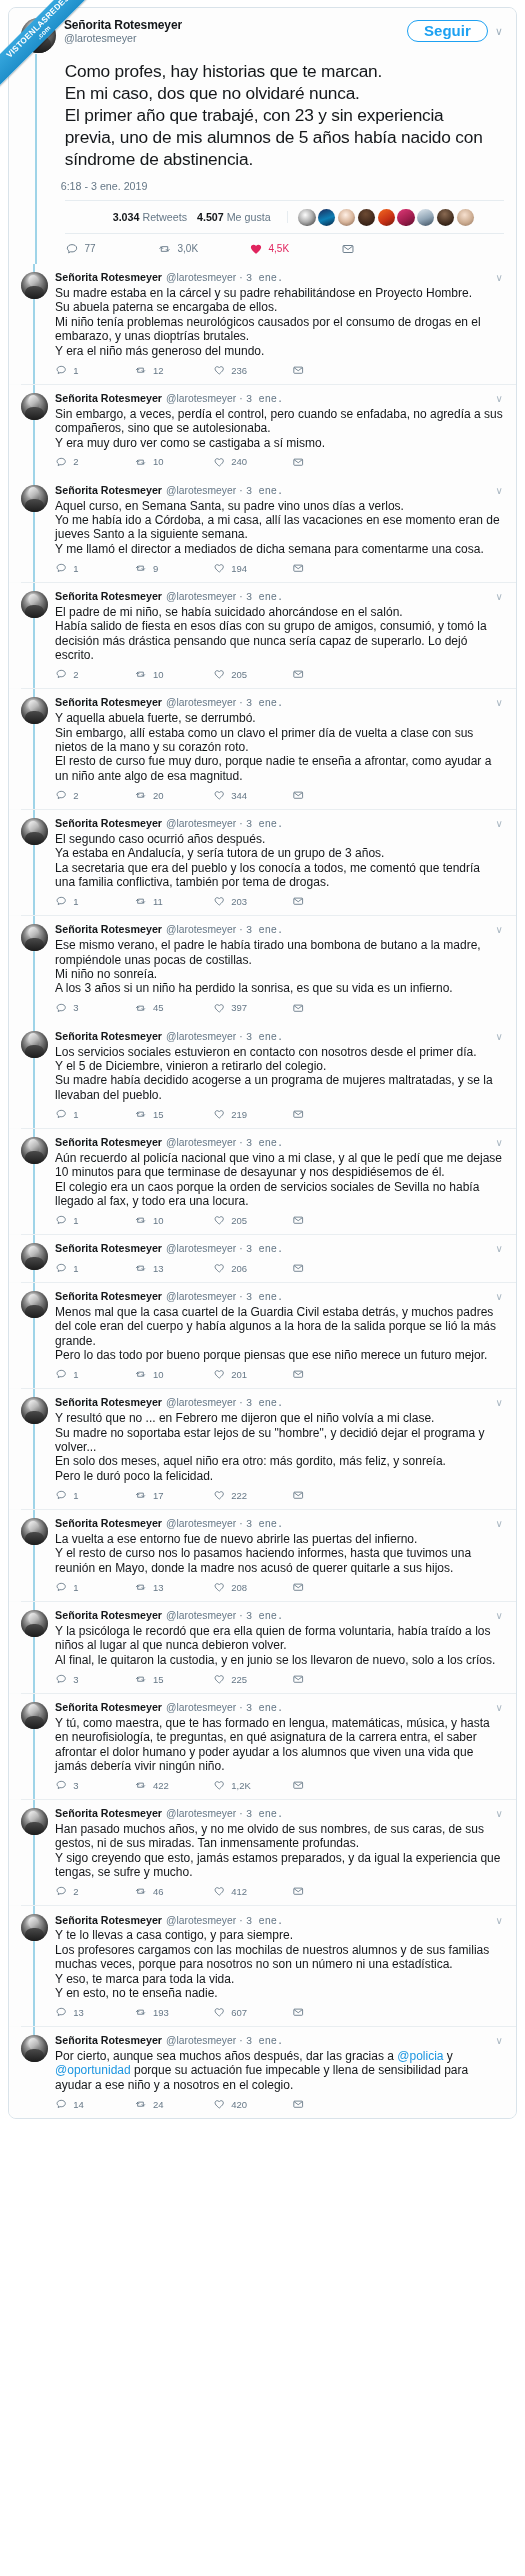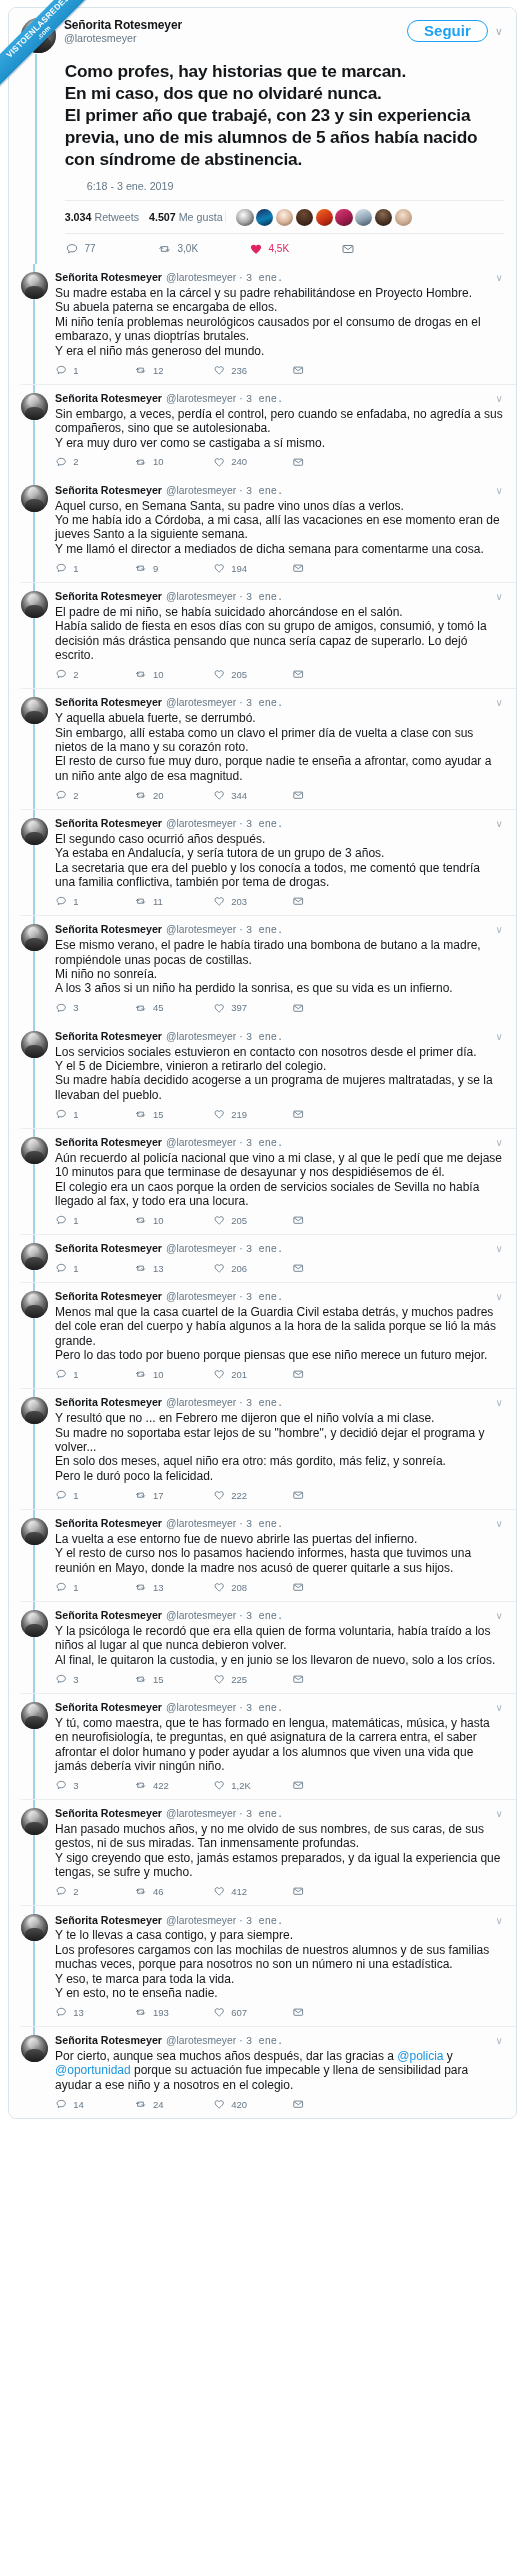--- a/index.html
+++ b/index.html
@@ -146,40 +146,39 @@
 
   .head-text {
     margin-left: 44px;
     padding-right: 11.5px;
     padding-top: 7.4px;
     font-size: 17.3px;
     line-height: 22px;
     color: #14171a;
     letter-spacing: -0.2px;
     white-space: pre-line;
-    font-weight: bold;
   }
   .head-time {
-    margin-left: 66px;
+    margin-left: 40px;
     padding-top: 10px;
     padding-bottom: 8.2px;
     font-size: 10.7px;
     color: #657786;
   }
   .stats-row {
     margin-left: 44px;
     border-top: 0.8px solid #e6ecf0;
     padding: 7.4px 0 7.4px 0;
     display: flex;
     align-items: center;
     font-size: 10.7px;
     color: #657786;
     gap: 0;
   }
-  .stat-group { padding-right: 2px; border-right: 0.8px solid #e6ecf0; display:flex; gap:10px;}
+  .stat-group { padding-right: 16px; border-right: 0.8px solid #e6ecf0; display:flex; gap:10px;margin-left:48px;}
   .stat-group b { color:#14171a; font-weight: bold;}
   .facepile { display: flex; padding-left: 10.7px; gap: 2.5px; }
   .fp {
     width: 17.3px; height: 17.3px; border-radius: 50%;
     flex: 0 0 17.3px;
     overflow:hidden;
   }
   .fp1{background:radial-gradient(circle at 40% 35%,#fdfdfd,#b0b0b0 45%,#2b2b2b);}
   .fp2{background:linear-gradient(160deg,#1d2b5c,#0d7fb5 55%,#0a2140);}
   .fp3{background:radial-gradient(circle at 45% 35%,#fff0e6,#d9b69c 50%,#7a5a46);}

